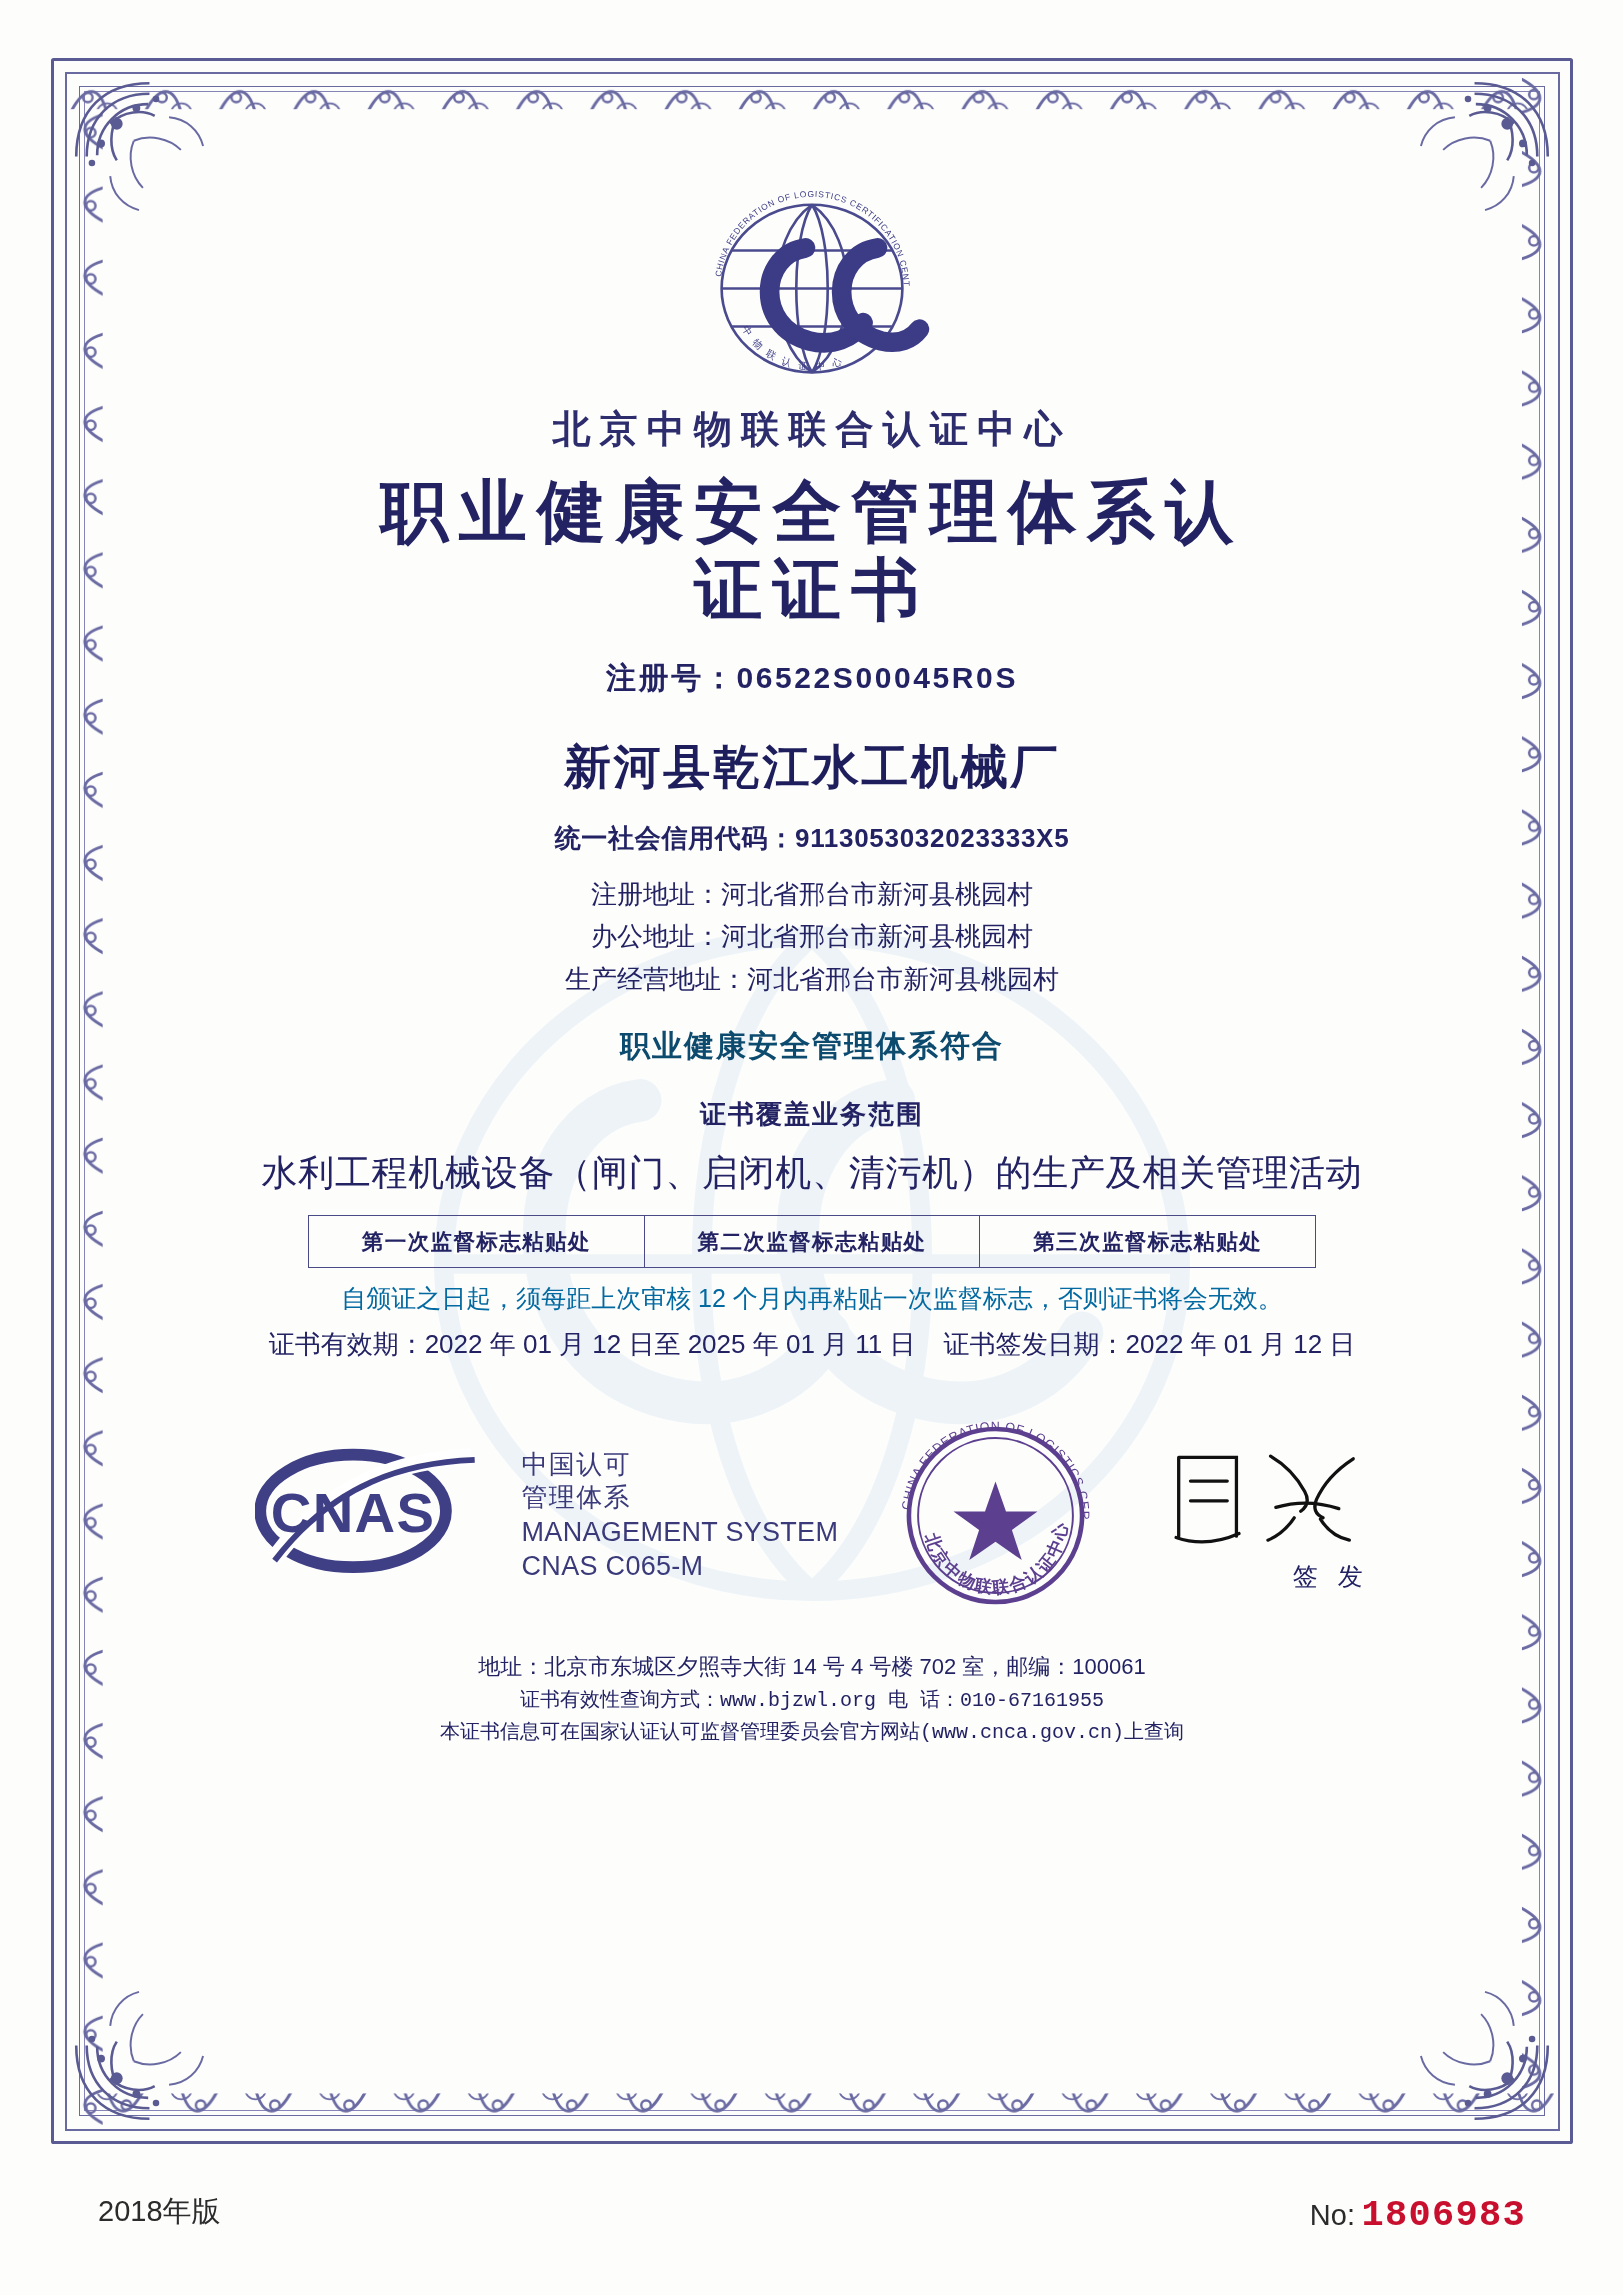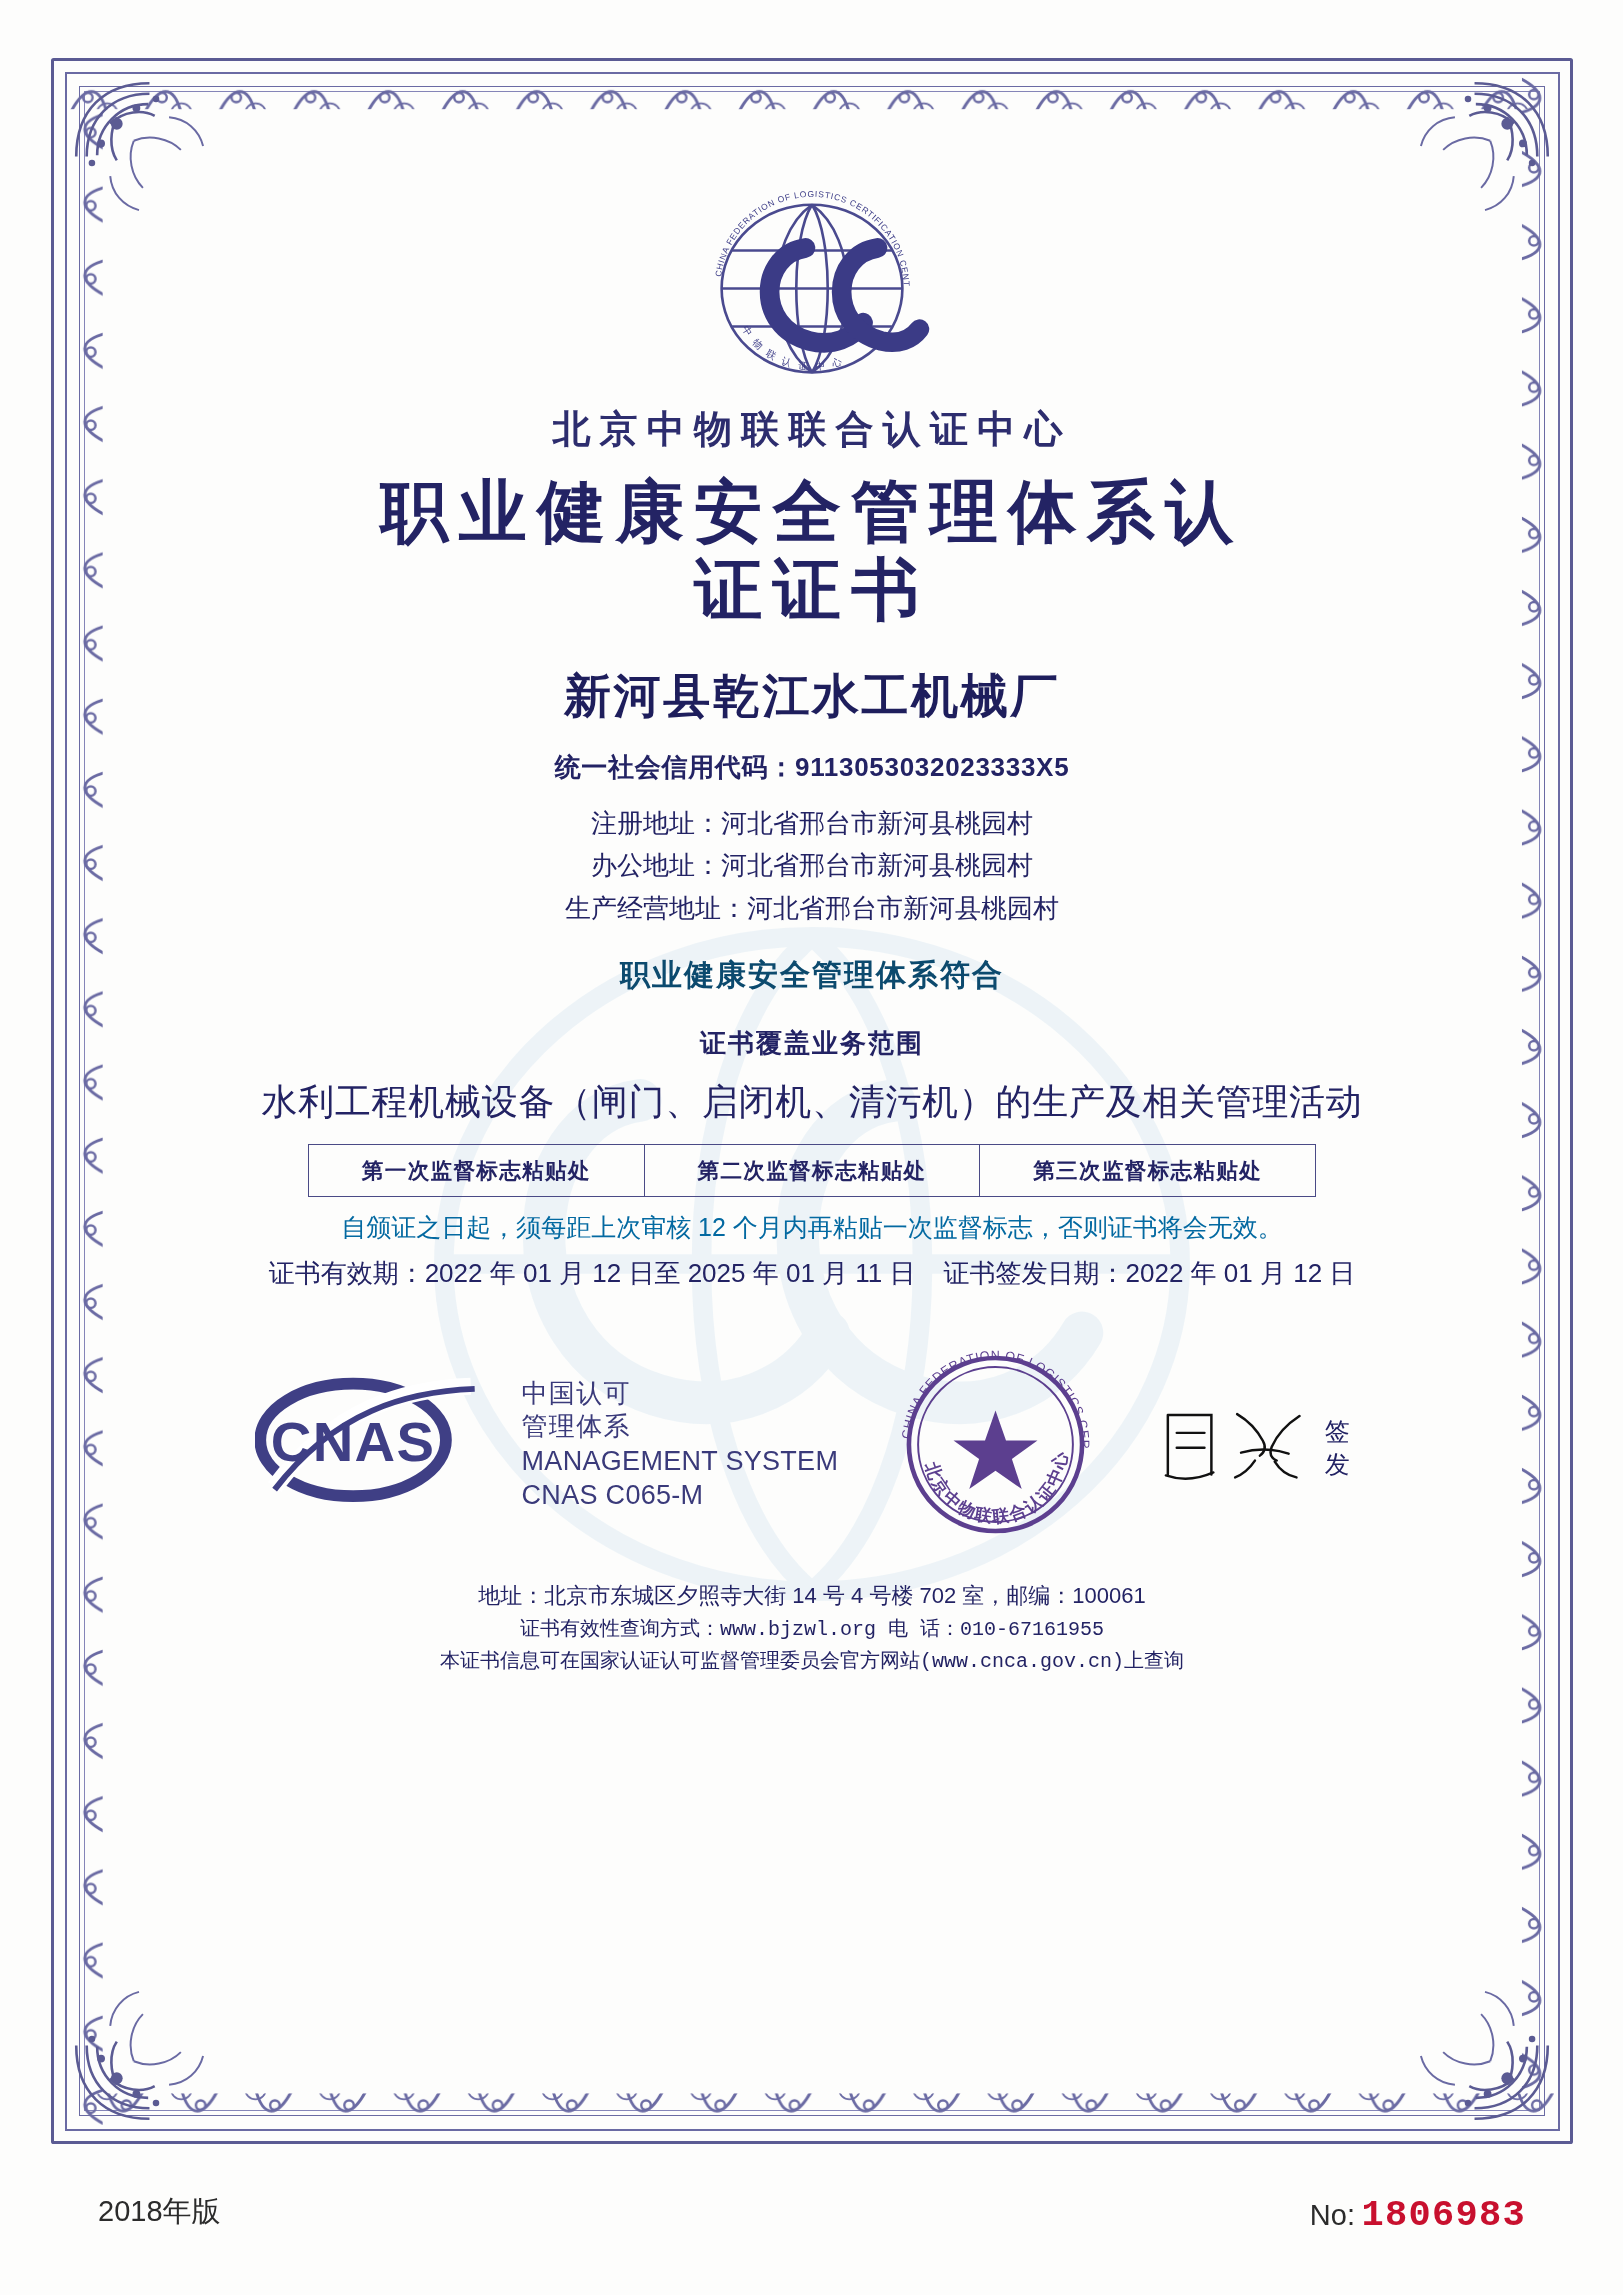--- a/index.html
+++ b/index.html
@@ -274,21 +274,22 @@
     line-height: 1.28;
   }
   .cnas-text .cn { font-size: 26px; letter-spacing: 1.3px; }
   .cnas-text .en { font-size: 27px; letter-spacing: 0.3px; }
 
   .round-seal { width: 223px; height: 223px; }
   .round-seal svg { width: 100%; height: 100%; }
 
   .signature-block {
     display: flex;
-    align-items: center;
+    flex-direction: column;
+    align-items: flex-end;
     width: 216px;
   }
   .signature-img { width: 210px; height: 115px; }
   .signature-img svg { width: 100%; height: 100%; }
   .signature-label {
     margin-top: 6.5px;
     font-family: "Liberation Sans", "DejaVu Sans", sans-serif;
     font-size: 25px;
     letter-spacing: 6.5px;
     color: #232364;
@@ -515,20 +516,21 @@
       </div>
     </div>
 
     <div class="org-name">北京中物联联合认证中心</div>
 
     <div class="cert-title">
       <span>职业健康安全管理体系认</span>
       <span class="line2">证证书</span>
     </div>
 
+    <div class="reg-no">注册号：06522S00045R0S</div>
 
     <div class="company">新河县乾江水工机械厂</div>
 
     <div class="credit-code">统一社会信用代码：9113053032023333X5</div>
 
     <div class="addr-block">
       <div class="addr-row">注册地址：河北省邢台市新河县桃园村</div>
       <div class="addr-row">办公地址：河北省邢台市新河县桃园村</div>
       <div class="addr-row">生产经营地址：河北省邢台市新河县桃园村</div>
     </div>

